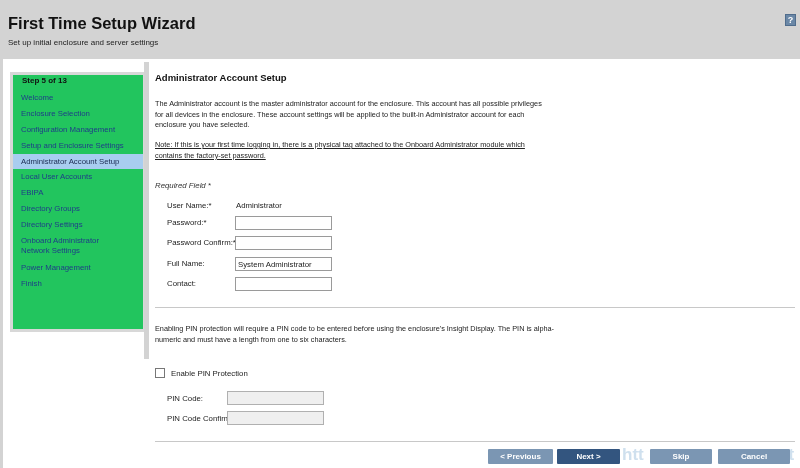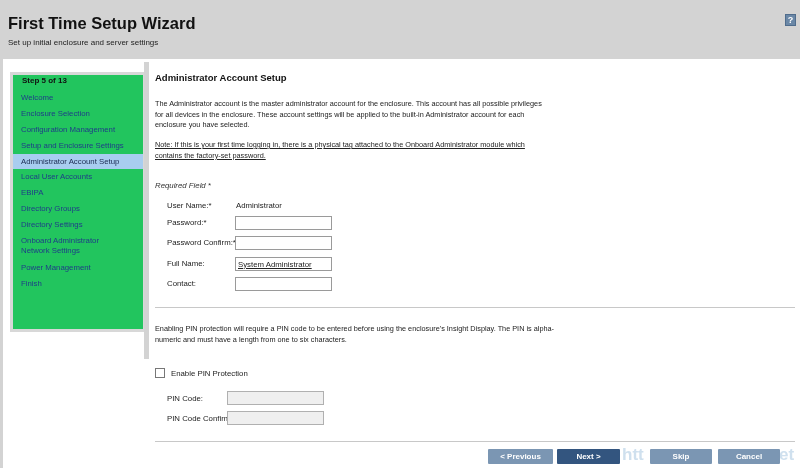--- a/index.html
+++ b/index.html
@@ -86,21 +86,21 @@
   <div class="lbl" style="top:201px">User Name:*</div>
   <div class="val" style="top:201px">Administrator</div>
 
   <div class="lbl" style="top:218px">Password:*</div>
   <input class="inp" type="password" style="top: 216px;" value="">
 
   <div class="lbl" style="top:238px">Password Confirm:*</div>
   <input class="inp" type="password" style="top: 236px;" value="">
 
   <div class="lbl" style="top:259px">Full Name:</div>
-  <input class="inp" type="text" style="top: 257px; text-decoration: underline;" value="System Administrator">
+  <input class="inp" type="text" style="top: 257px;" value="System Administrator">
 
   <div class="lbl" style="top:279px">Contact:</div>
   <input class="inp" type="text" style="top: 277px;" value="">
 
   <div class="hr hr1"></div>
 
   <div class="para" style="top:324px; width:400px">Enabling PIN protection will require a PIN code to be entered before using the enclosure's Insight Display. The PIN is alpha-numeric and must have a length from one to six characters.</div>
 
   <div class="chk"></div>
   <div class="chk-lbl">Enable PIN Protection</div>
@@ -113,13 +113,13 @@
 
   <div class="hr hr2"></div>
 </div>
 
 <div class="watermark" style="left:622px">htt</div>
 <div class="watermark" style="left:779px">et</div>
 
 <button class="btn light" style="left:488px; width:65px">&lt; Previous</button>
 <button class="btn dark" style="left:557px; width:63px">Next &gt;</button>
 <button class="btn light" style="left:650px; width:62px">Skip</button>
-<button class="btn light" style="left:718px; width:62px">Cancel</button>
+<button class="btn light" style="left:718px; width:72px">Cancel</button>
 
 </body></html>

